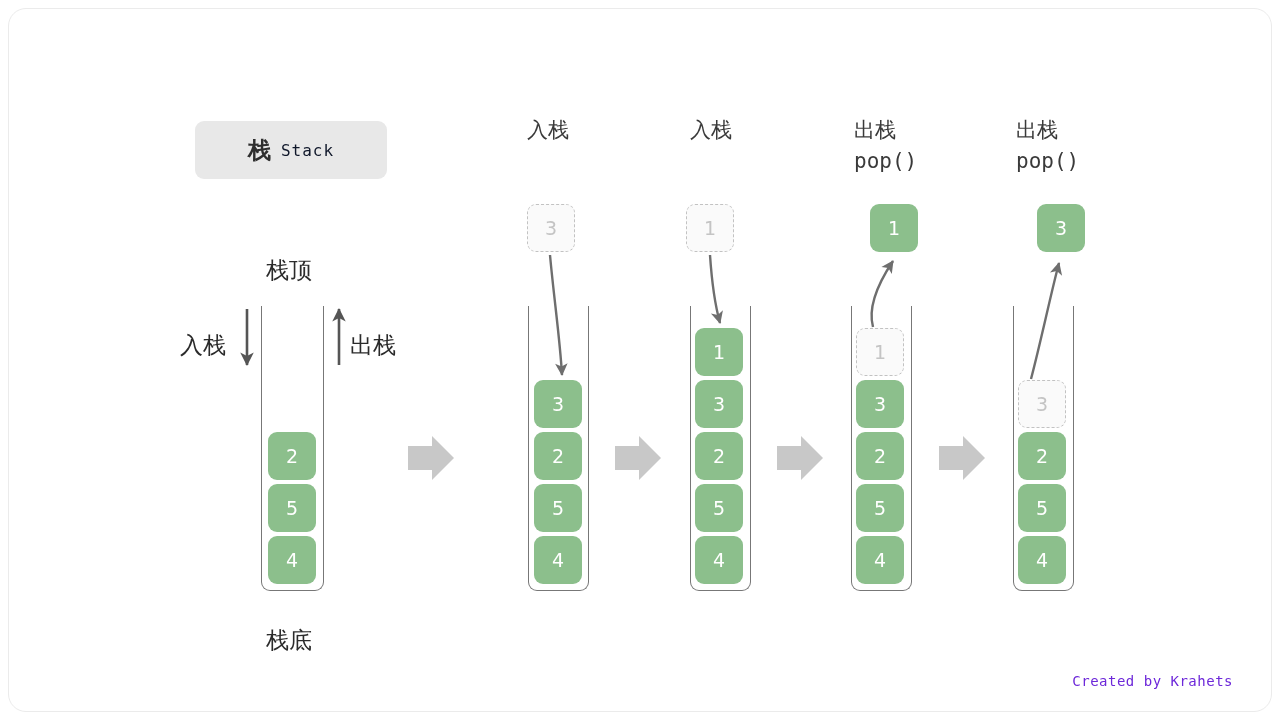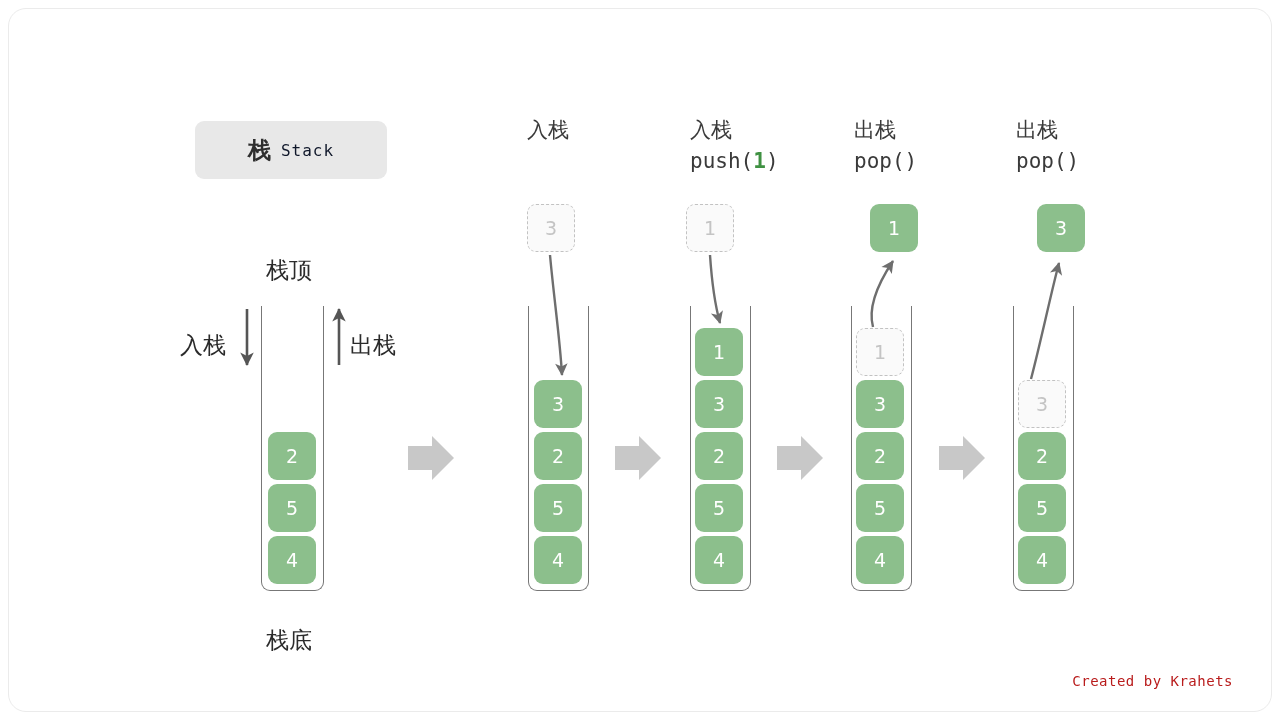--- a/index.html
+++ b/index.html
@@ -132,21 +132,21 @@
     pointer-events: none;
   }
 
   
   .footer {
     position: absolute;
     right: 38px;
     bottom: 22px;
     font-family: "DejaVu Sans Mono", monospace;
     font-size: 14px;
-    color: #b91c1c;
+    color: #6d28d9;
     letter-spacing: 0.5px;
   }
 </style>
 </head>
 <body>
 
 <div id="page">
   <div class="card">
 
     <div class="title-badge">
@@ -176,21 +176,20 @@
 
     <div class="stack-box" style="left:519px; top:297px; width:61px; height:285px;"></div>
 
     <div class="cell solid" style="left:525px; top:371px;">3</div>
     <div class="cell solid" style="left:525px; top:423px;">2</div>
     <div class="cell solid" style="left:525px; top:475px;">5</div>
     <div class="cell solid" style="left:525px; top:527px;">4</div>
 
     <div class="col-head" style="left:681px; top:106px;">
       <div class="cn">入栈</div>
-      <div class="code"><span>push(</span><span class="num">1</span><span>)</span></div>
     </div>
 
     <div class="cell ghost" style="left:677px; top:195px;">1</div>
 
     <div class="stack-box" style="left:681px; top:297px; width:61px; height:285px;"></div>
 
     <div class="cell solid" style="left:686px; top:319px;">1</div>
     <div class="cell solid" style="left:686px; top:371px;">3</div>
     <div class="cell solid" style="left:686px; top:423px;">2</div>
     <div class="cell solid" style="left:686px; top:475px;">5</div>

